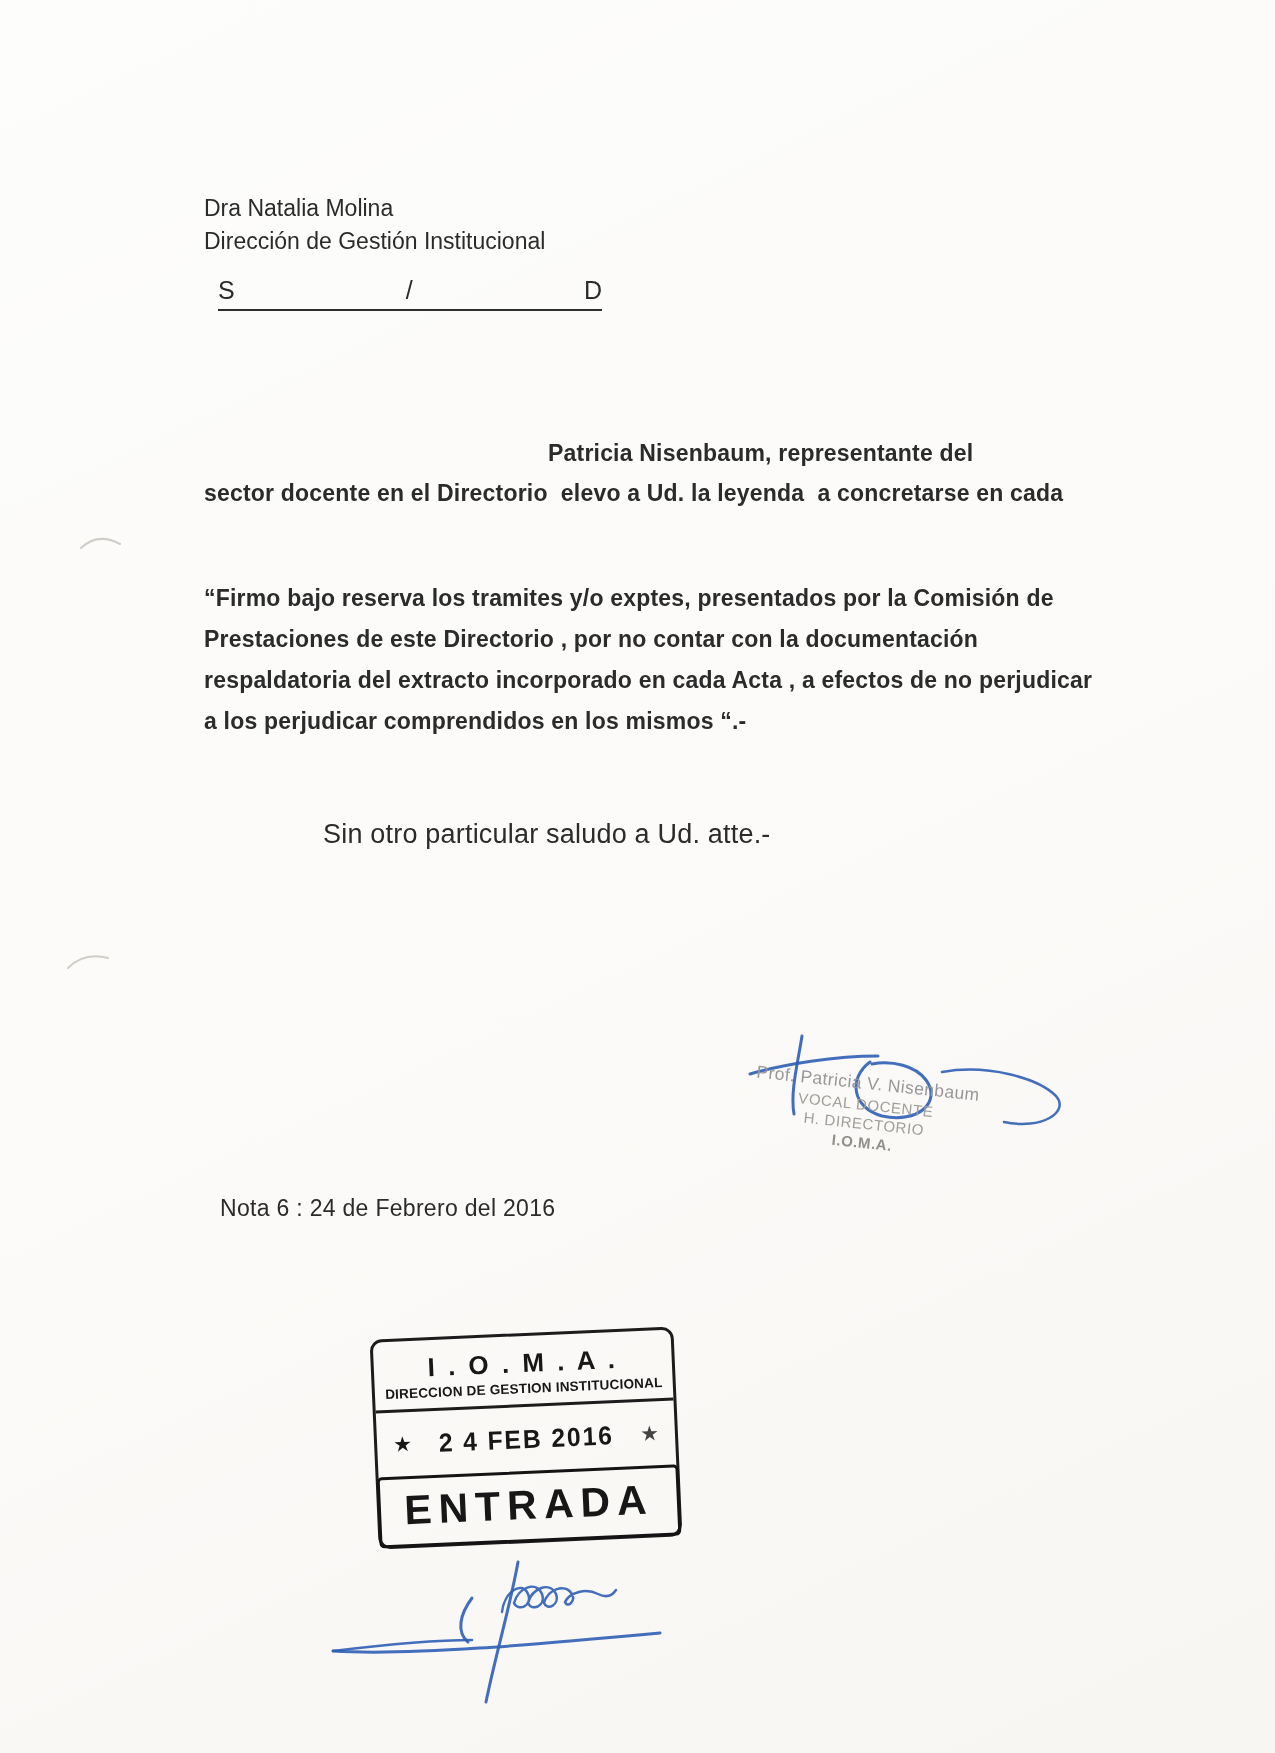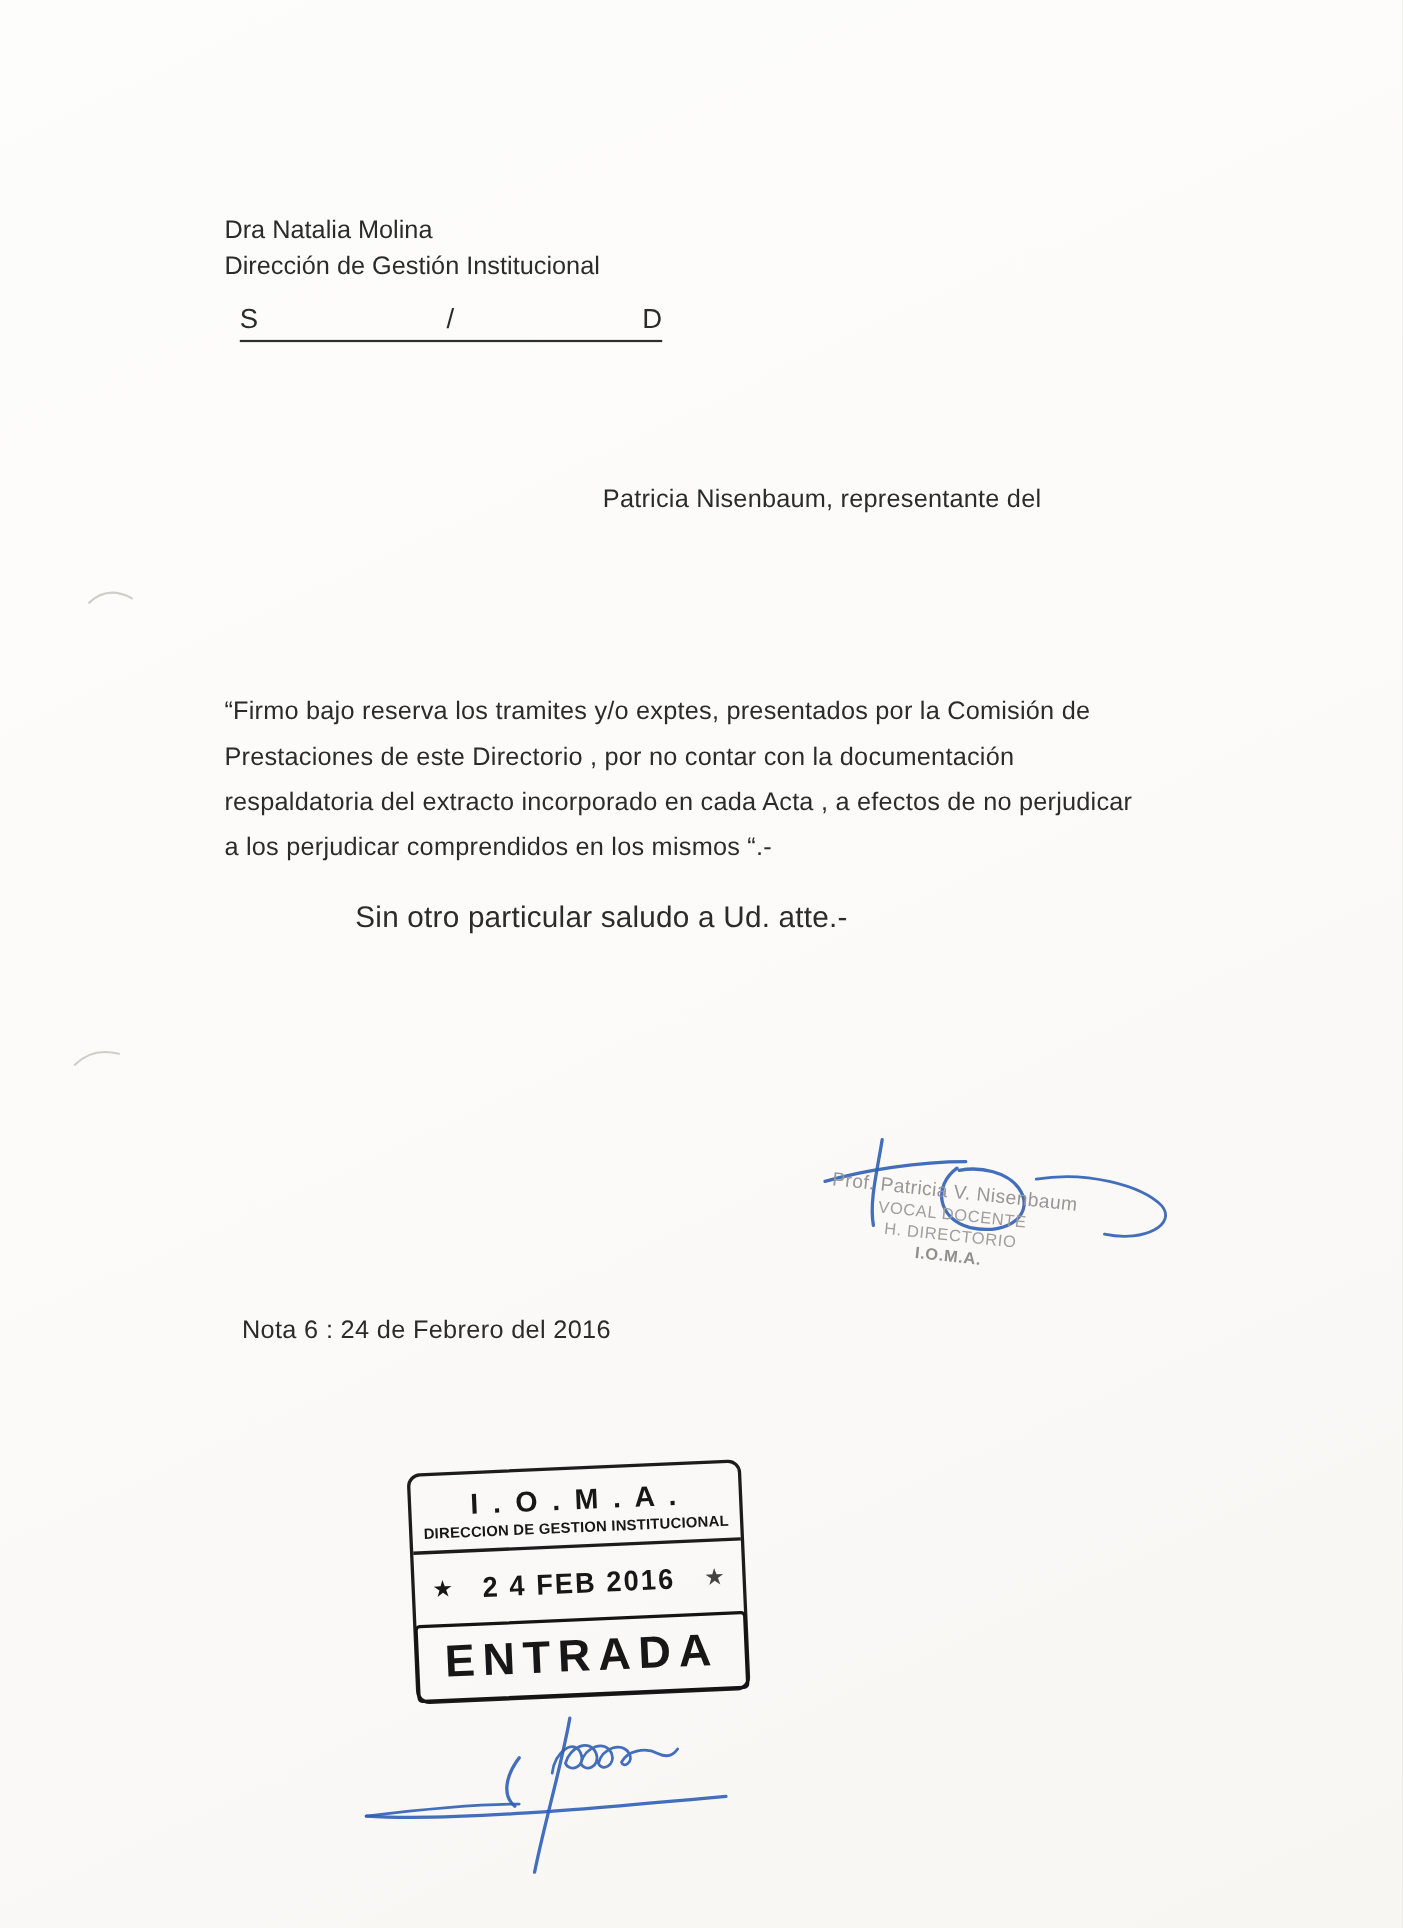--- a/index.html
+++ b/index.html
@@ -18,24 +18,24 @@
 
   .recipient { left: 204px; top: 192px; font-size: 23px; line-height: 33px; }
 
   .salutation {
     left: 218px; top: 276px; width: 384px;
     display: flex; justify-content: space-between;
     font-size: 25px; padding-bottom: 4px;
     border-bottom: 2px solid #2e2e2e;
   }
 
-  .para { font-size: 23px; letter-spacing: 0.2px; }
+  .para { font-size: 23px; letter-spacing: 0.2px; font-weight: bold; }
   .intro { left: 204px; top: 433px; width: 900px; line-height: 40px; }
   .indent { padding-left: 344px; }
-  .quote { left: 204px; top: 626px; width: 880px; line-height: 41px; }
+  .quote { left: 204px; top: 578px; width: 880px; line-height: 41px; }
   .closing { left: 323px; top: 819px; font-size: 27px; letter-spacing: 0.2px; }
   .nota { left: 220px; top: 1195px; font-size: 23px; letter-spacing: 0.3px; }
 
   .signer-stamp {
     left: 740px; top: 1074px; width: 250px;
     transform: rotate(6deg);
     color: #9e9e9a; text-align: center;
     font-size: 15px; line-height: 19px; letter-spacing: 0.6px;
   }
   .signer-stamp .name { font-size: 17.5px; color: #97979a; letter-spacing: 0.4px; margin-bottom: 2px; }
@@ -85,20 +85,21 @@
   </div>
 
   <div class="abs salutation">
     <span>S</span>
     <span>/</span>
     <span>D</span>
   </div>
 
   <div class="abs para intro">
     <div class="line indent">Patricia Nisenbaum, representante del</div>
+    <div class="line">sector docente en el Directorio  elevo a Ud. la leyenda  a concretarse en cada</div>
   </div>
 
   <div class="abs para quote">
     <div class="line">“Firmo bajo reserva los tramites y/o exptes, presentados por la Comisión de</div>
     <div class="line">Prestaciones de este Directorio , por no contar con la documentación</div>
     <div class="line">respaldatoria del extracto incorporado en cada Acta , a efectos de no perjudicar</div>
     <div class="line">a los perjudicar comprendidos en los mismos “.-</div>
   </div>
 
   <div class="abs closing line">Sin otro particular saludo a Ud. atte.-</div>

